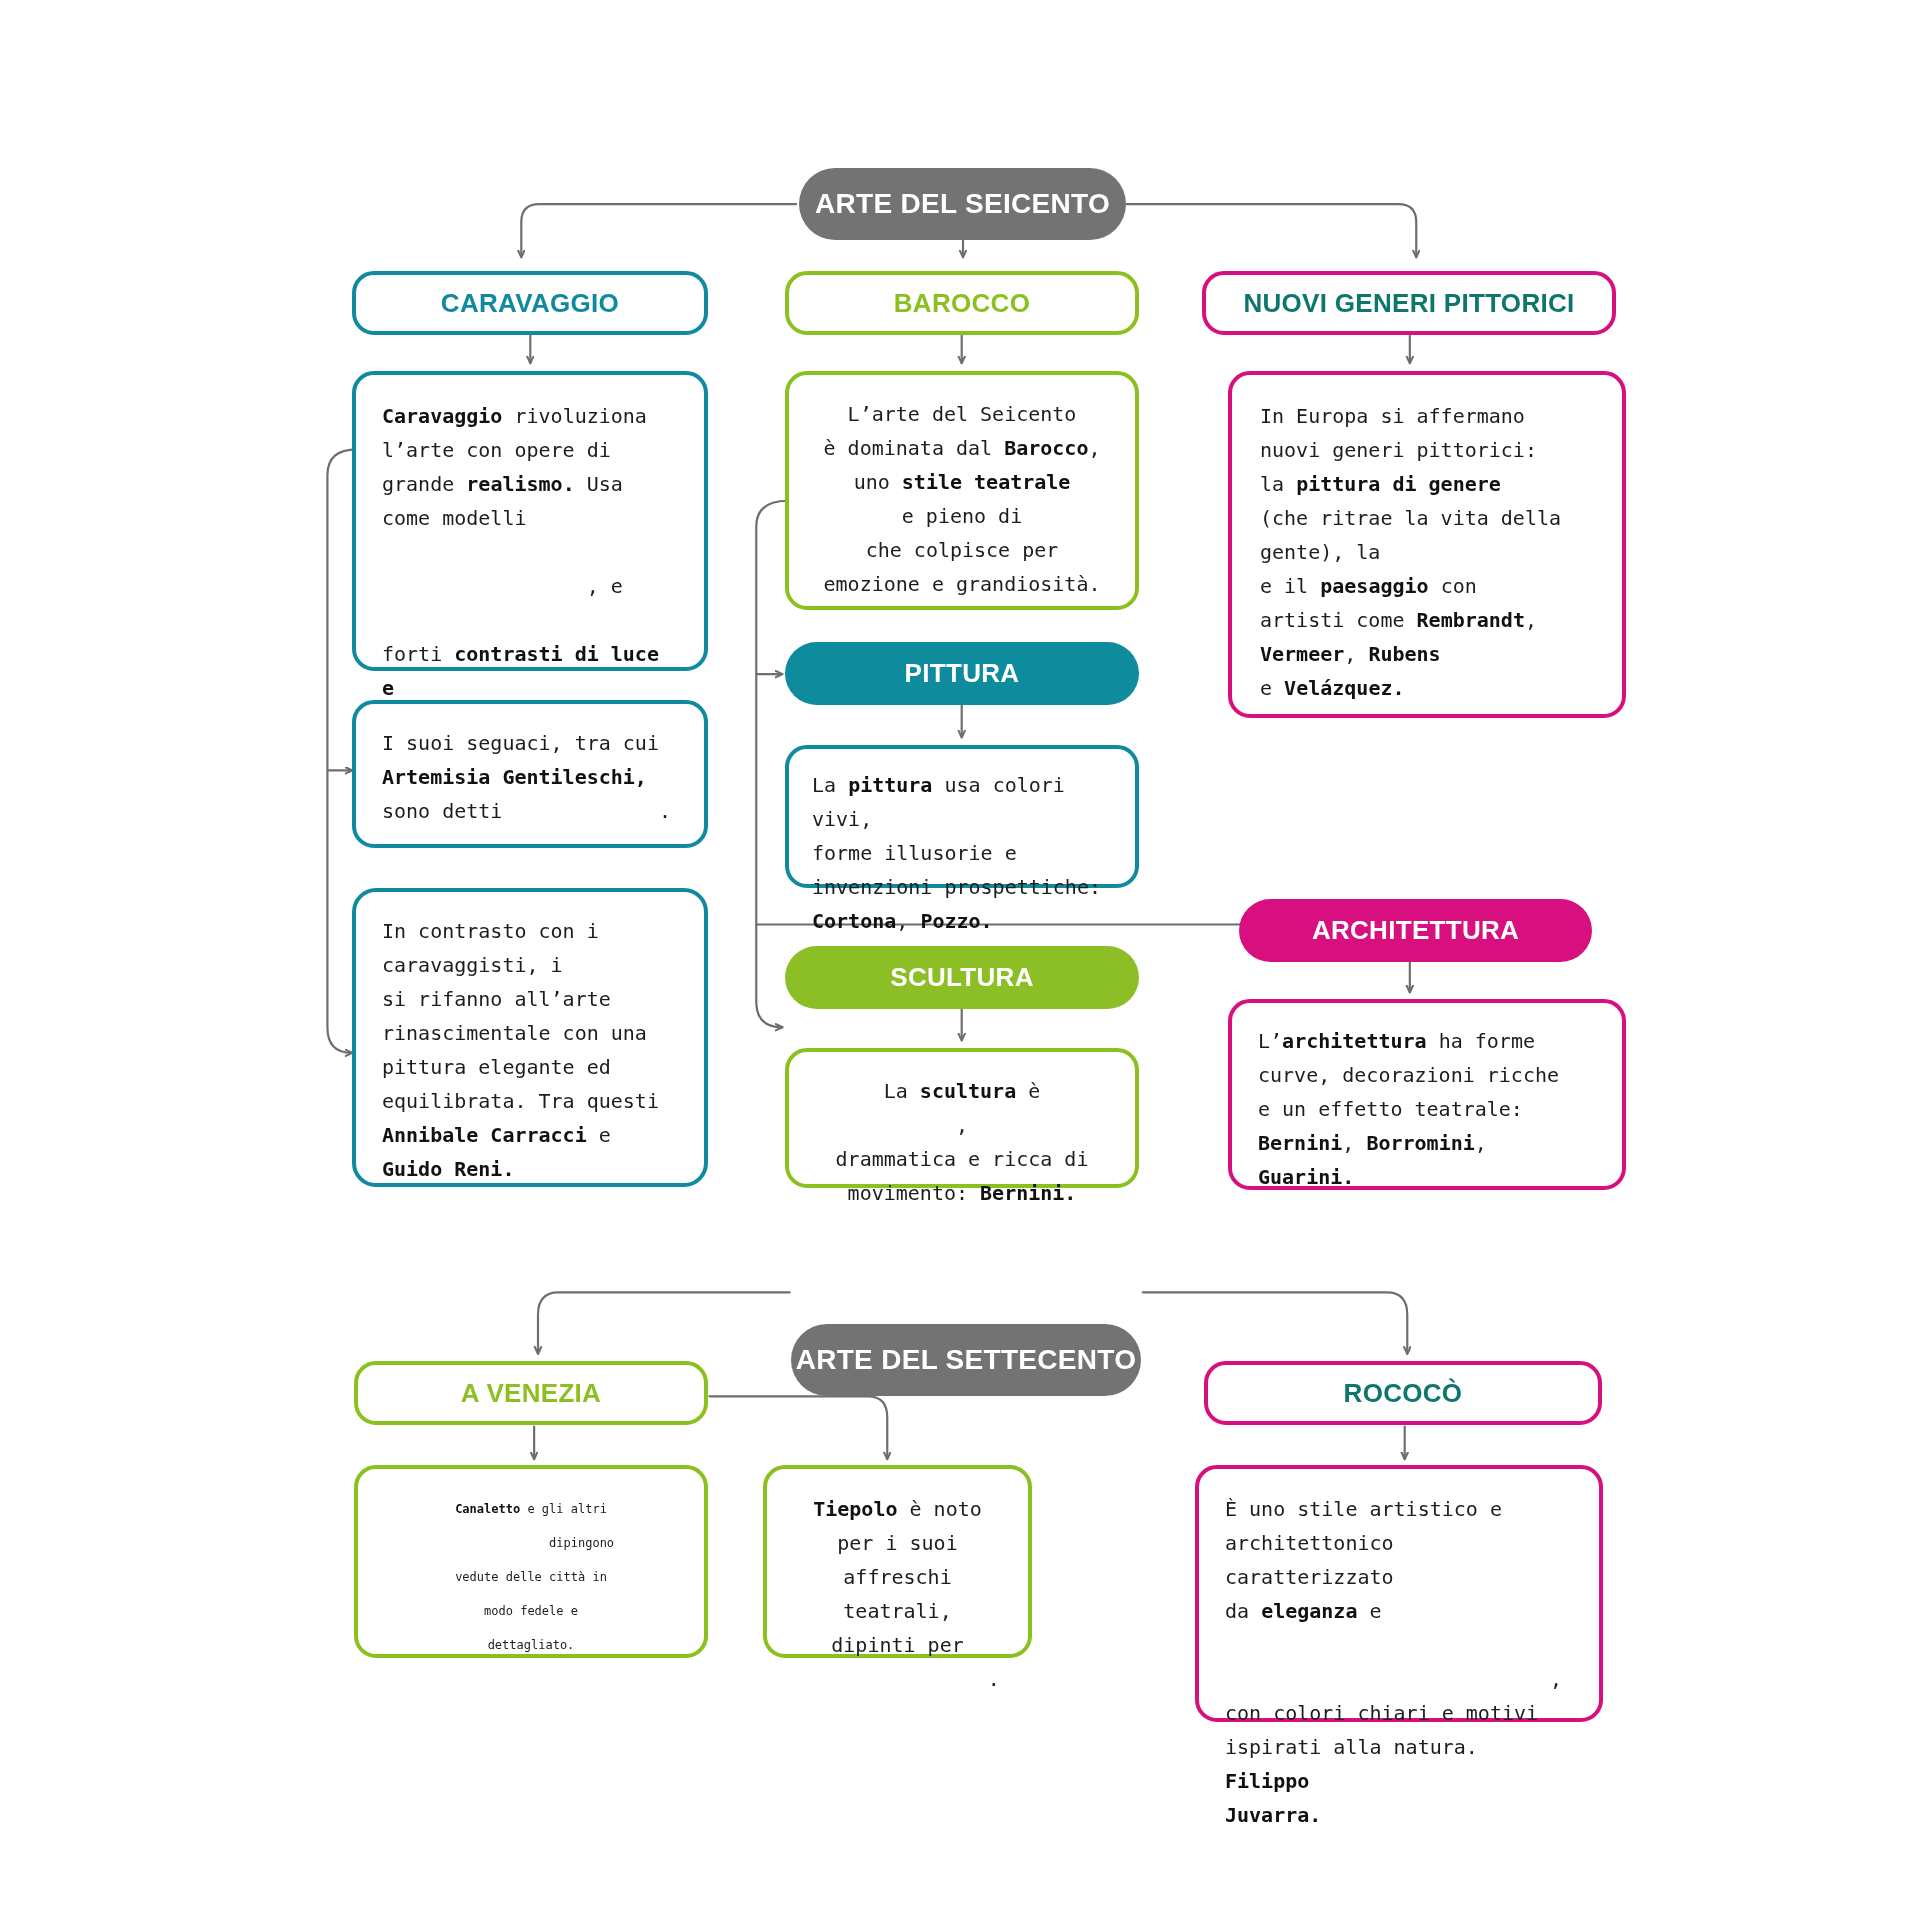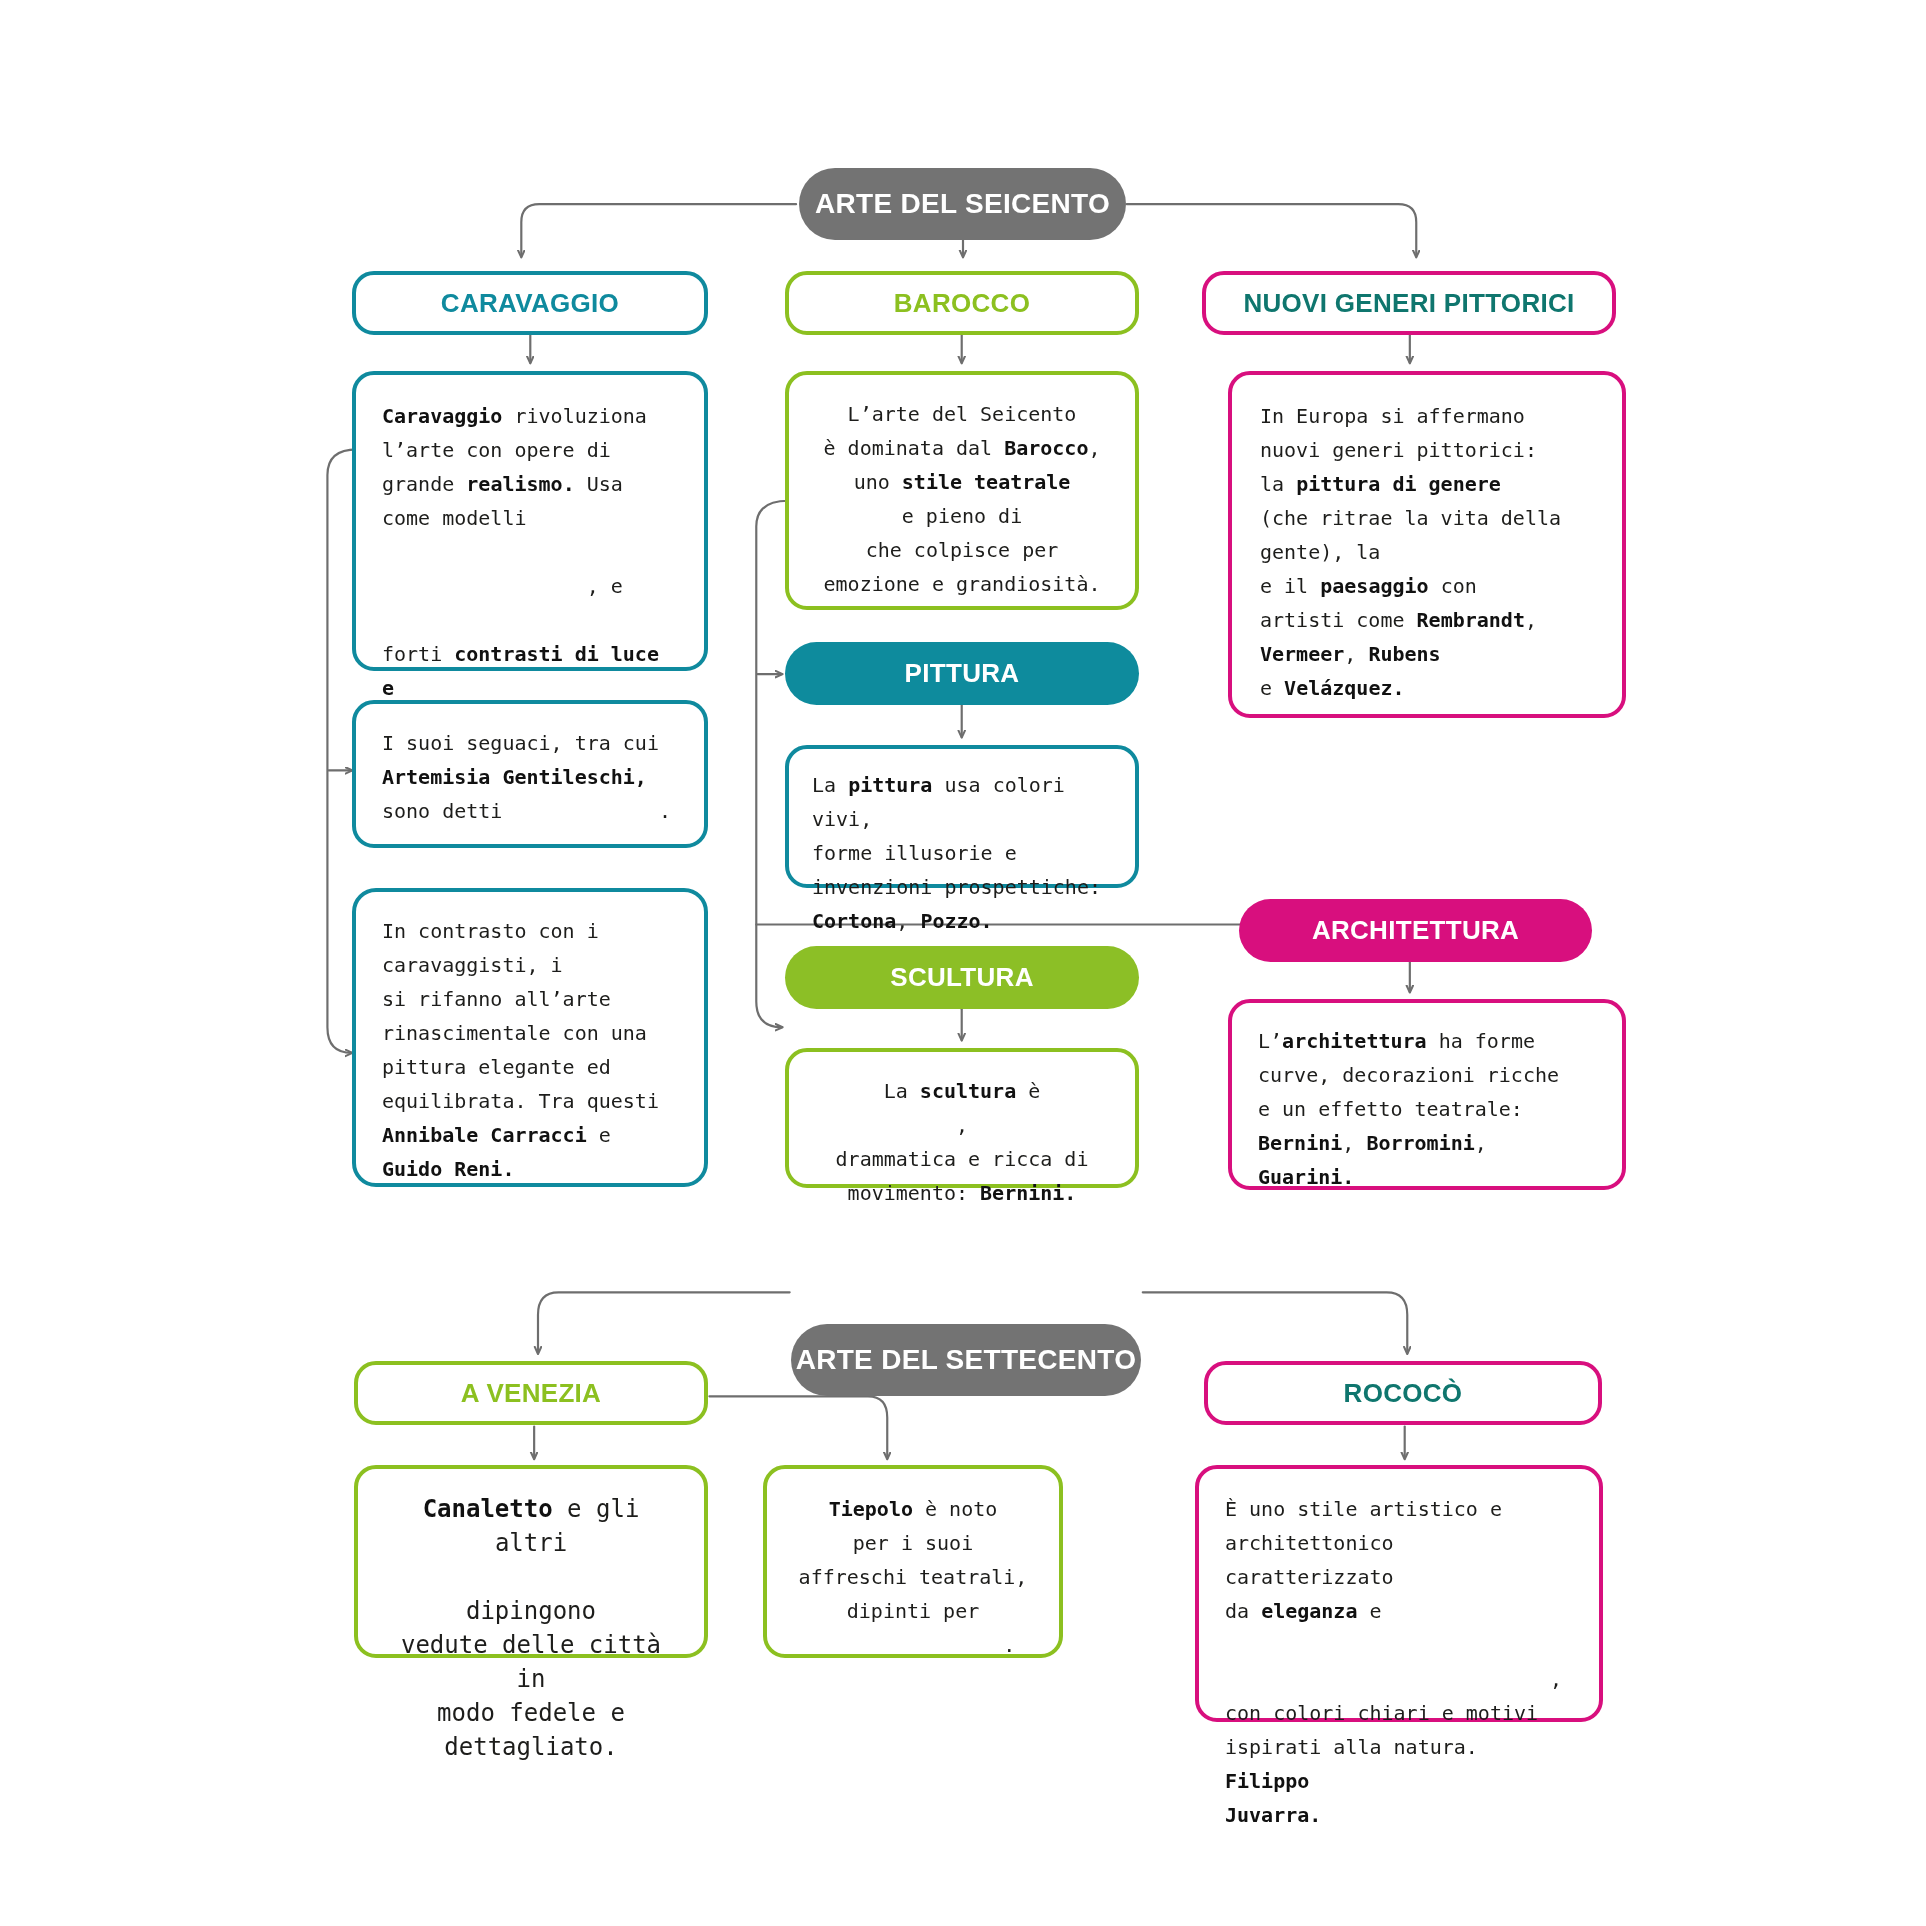--- a/index.html
+++ b/index.html
@@ -158,25 +158,25 @@
   </div>
 
   <div class="node pill c-purple" style="left:791px;top:1324px;width:350px;height:72px;font-size:28px;">
     <span>ARTE DEL SETTECENTO</span>
   </div>
 
   <div class="node hdr c-green-b" style="left:354px;top:1361px;width:354px;height:64px;font-size:26px;">
     <span>A VENEZIA</span>
   </div>
 
-  <div class="node card c-green-card" style="left:354px;top:1465px;width:354px;height:193px;padding:23px 26px;font-size:24px;line-height:34px;">
+  <div class="node card c-green-card" style="left:354px;top:1465px;width:354px;height:193px;padding:23px 26px;font-size:12px;line-height:34px;">
     <div class="txt"><span class="b">Canaletto</span><span> e gli altri</span><br><span>              dipingono</span><br><span>vedute delle città in</span><br><span>modo fedele e</span><br><span>dettagliato.</span></div>
   </div>
 
-  <div class="node card c-green-card" style="left:763px;top:1465px;width:300px;height:193px;padding:23px 24.4px;font-size:20px;line-height:34px;">
+  <div class="node card c-green-card" style="left:763px;top:1465px;width:269px;height:193px;padding:23px 24.4px;font-size:20px;line-height:34px;">
     <div class="txt"><span class="b">Tiepolo</span><span> è noto</span><br><span>per i suoi</span><br><span>affreschi teatrali,</span><br><span>dipinti per</span><br><span>                .</span></div>
   </div>
 
   <div class="node hdr c-mag-b" style="left:1204px;top:1361px;width:398px;height:64px;font-size:26px;">
     <span>ROCOCÒ</span>
   </div>
 
   <div class="node card c-mag-card" style="left:1195px;top:1465px;width:408px;height:257px;padding:23px 26px;font-size:20px;line-height:34px;">
     <div class="txt"><span>È uno stile artistico e</span><br><span>architettonico caratterizzato</span><br><span>da </span><span class="b">eleganza</span><span> e</span><br><span></span><br><span>                           ,</span><br><span>con colori chiari e motivi</span><br><span>ispirati alla natura. </span><span class="b">Filippo</span><br><span class="b">Juvarra.</span></div>
   </div>

